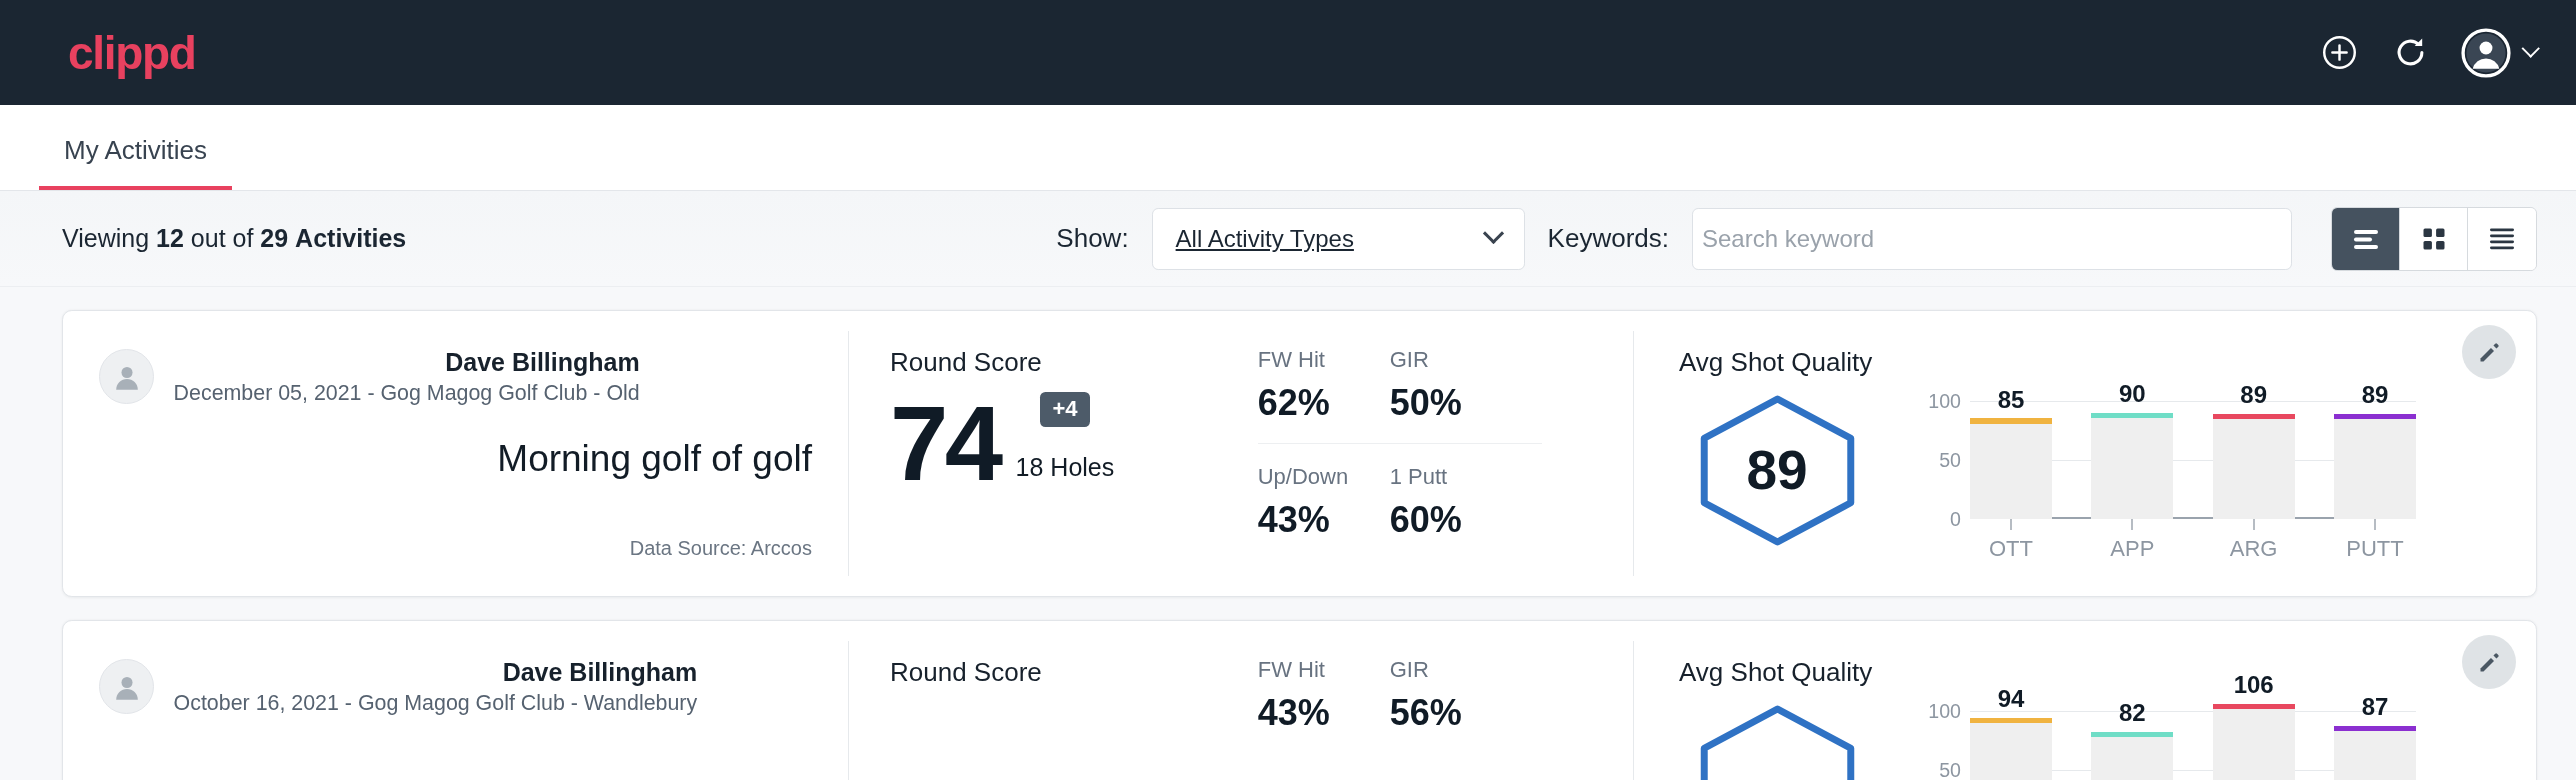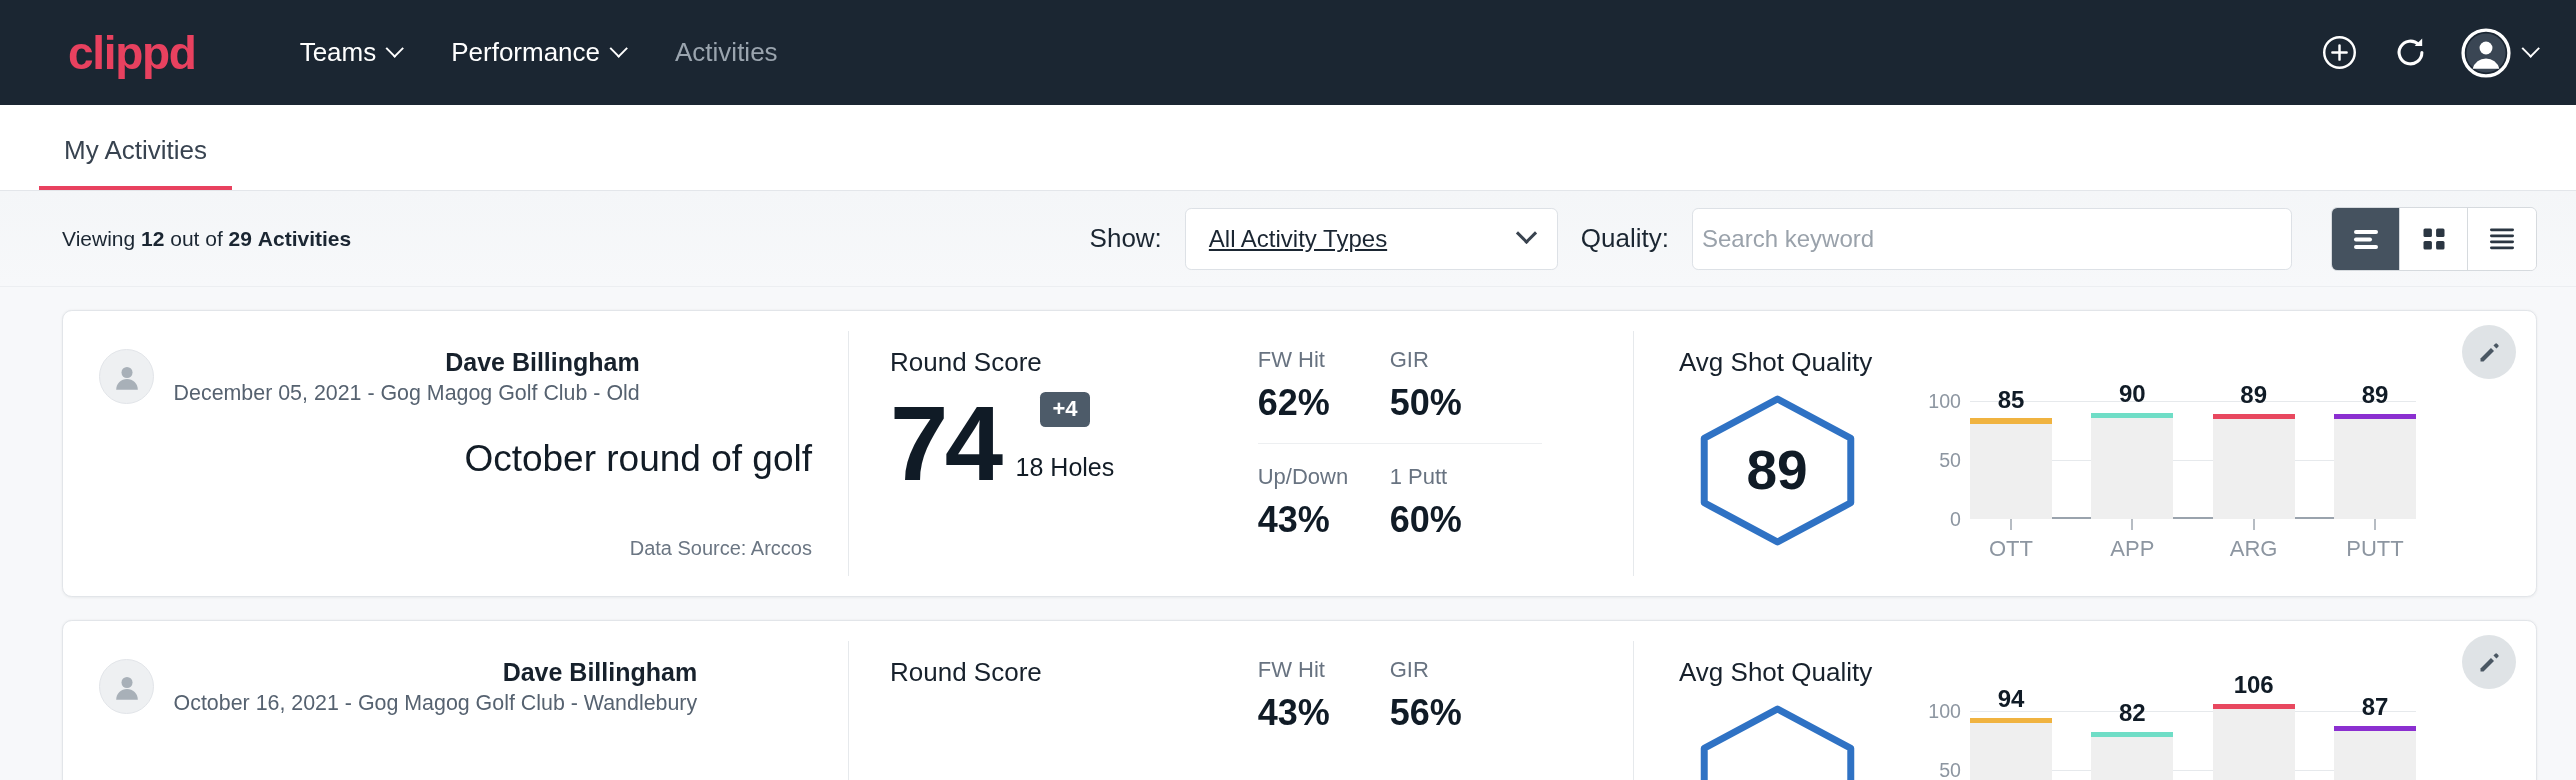--- a/index.html
+++ b/index.html
@@ -74,21 +74,21 @@
 
   
   .filterbar {
     height: 96px;
     background: linear-gradient(#f4f6f8, #f7f8fa);
     display: flex;
     align-items: center;
     padding: 0 39px 0 62px;
     border-bottom: 0.9px solid #eceef1;
   }
-  .viewing { font-size: 21px; color: #1b2632; text-align: center; }
+  .viewing { font-size: 25px; color: #1b2632; text-align: center; }
   .viewing b { font-weight: 700; }
   .filter-right {
     margin-left: auto;
     display: flex; align-items: center; gap: 23px;
   }
   .flabel { font-size: 26px; color: #1b2632; }
   .select {
     width: 373px; height: 62px;
     background: #ffffff;
     border: 0.9px solid #dde1e6;
@@ -285,33 +285,20 @@
     display: flex; align-items: center; justify-content: center;
     cursor: pointer;
   }
 </style>
 </head>
 <body>
 
 <div class="navbar">
   <div class="brand">clippd</div>
 
-  <div class="nav-links">
-    <div class="nav-item">
-      <span>Teams</span>
-      <span class="chev"></span>
-    </div>
-    <div class="nav-item">
-      <span>Performance</span>
-      <span class="chev"></span>
-    </div>
-    <div class="nav-item muted">
-      <span>Activities</span>
-    </div>
-  </div>
 
   <div class="nav-right">
     <div class="icon-btn">
       <svg width="39" height="39" viewBox="0 0 24 24">
         <circle cx="12" cy="12" r="9.4" fill="none" stroke="#ffffff" stroke-width="1.5"></circle>
         <path d="M12 7.6v8.8M7.6 12h8.8" stroke="#ffffff" stroke-width="1.5" stroke-linecap="round"></path>
       </svg>
     </div>
     <div class="icon-btn">
       <svg width="39" height="39" viewBox="0 0 24 24">
@@ -343,21 +330,21 @@
     <b>29</b>
     <b>Activities</b>
   </div>
 
   <div class="filter-right">
     <div class="flabel">Show:</div>
     <div class="select">
       <span>All Activity Types</span>
       <span class="sel-chev"></span>
     </div>
-    <div class="flabel">Quality:</div>
+    <div class="flabel">Keywords:</div>
     <input class="searchbox" type="text" placeholder="Search keyword" style="">
 
     <div class="viewtoggle">
       <div class="vt active">
         <svg width="36" height="36" viewBox="0 0 24 24">
           <rect x="4" y="6" width="16" height="2.6" rx="1.3" fill="#ffffff"></rect>
           <rect x="4" y="11" width="12" height="2.6" rx="1.3" fill="#ffffff"></rect>
           <rect x="4" y="16" width="16" height="2.6" rx="1.3" fill="#ffffff"></rect>
         </svg>
       </div>
@@ -390,21 +377,21 @@
           <svg width="36" height="36" viewBox="0 0 24 24">
             <circle cx="12" cy="9" r="3.7" fill="#a8b0b8"></circle>
             <path d="M4.8 20.5a7.2 7.2 0 0 1 14.4 0z" fill="#a8b0b8"></path>
           </svg>
         </div>
         <div>
           <div class="id-name">Dave Billingham</div>
           <div class="id-sub">December 05, 2021 - Gog Magog Golf Club - Old</div>
         </div>
       </div>
-      <div class="id-title">October round of golf</div>
+      <div class="id-title">Morning golf of golf</div>
       <div class="id-source">Data Source: Arccos</div>
     </div>
 
     <div class="col-score">
       <div class="score-left">
         <div class="sec-title">Round Score</div>
         <div class="score-row">
           <div class="score-num">74</div>
           <div class="score-badge">+4</div>
           <div class="score-holes">18 Holes</div>

